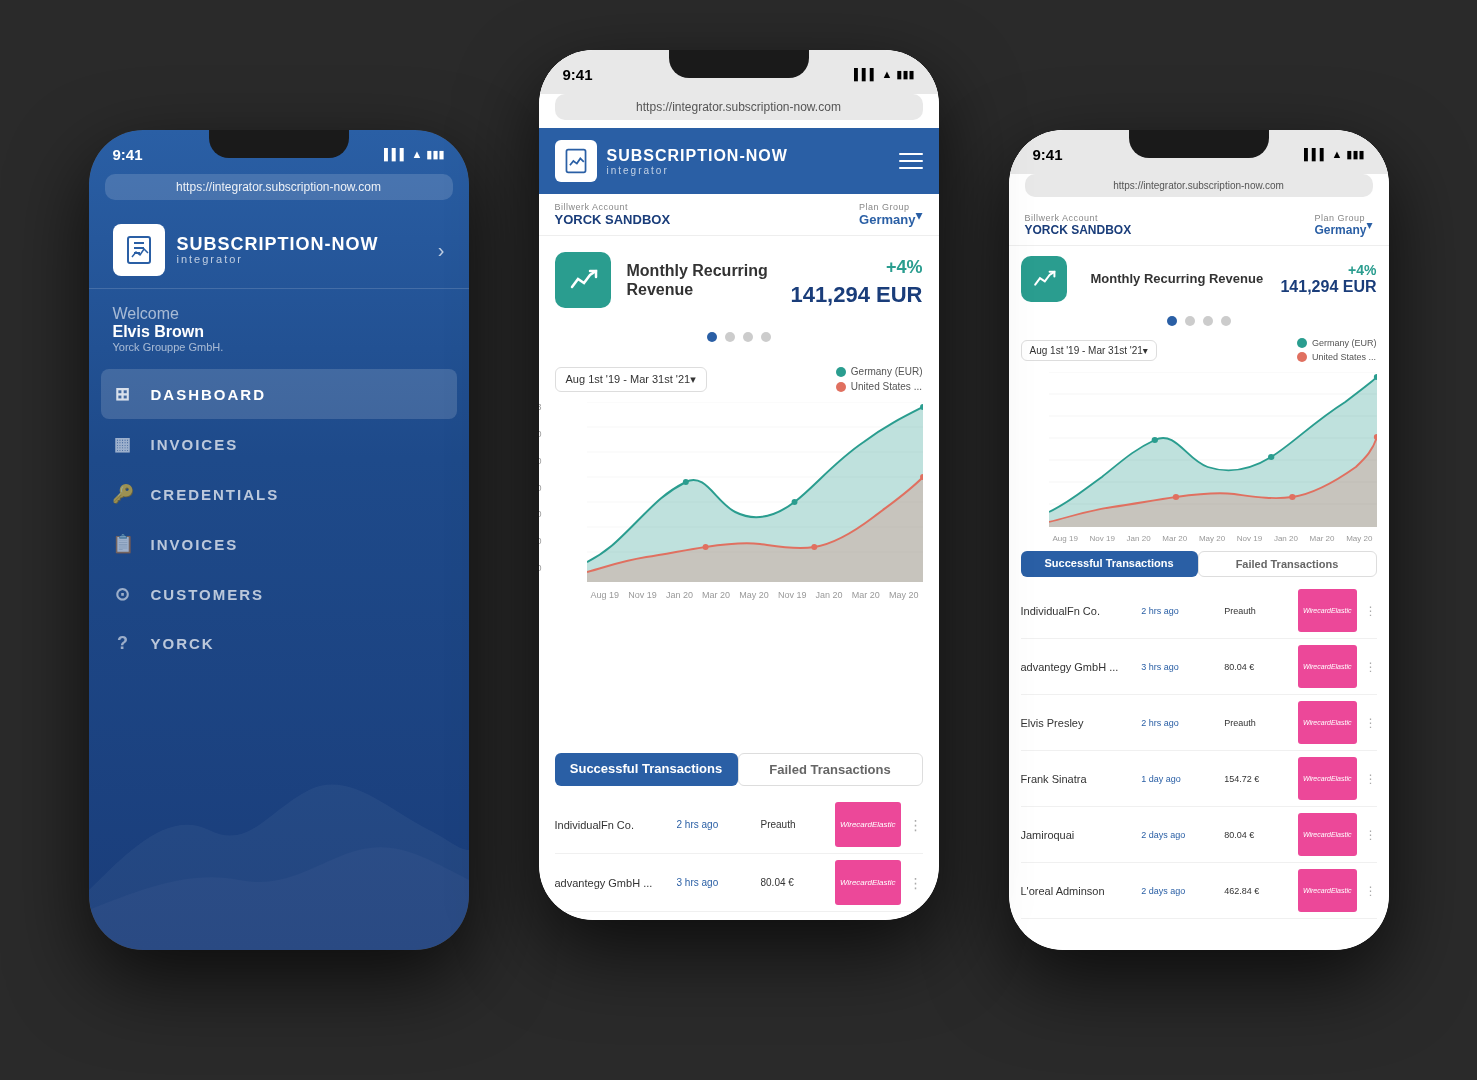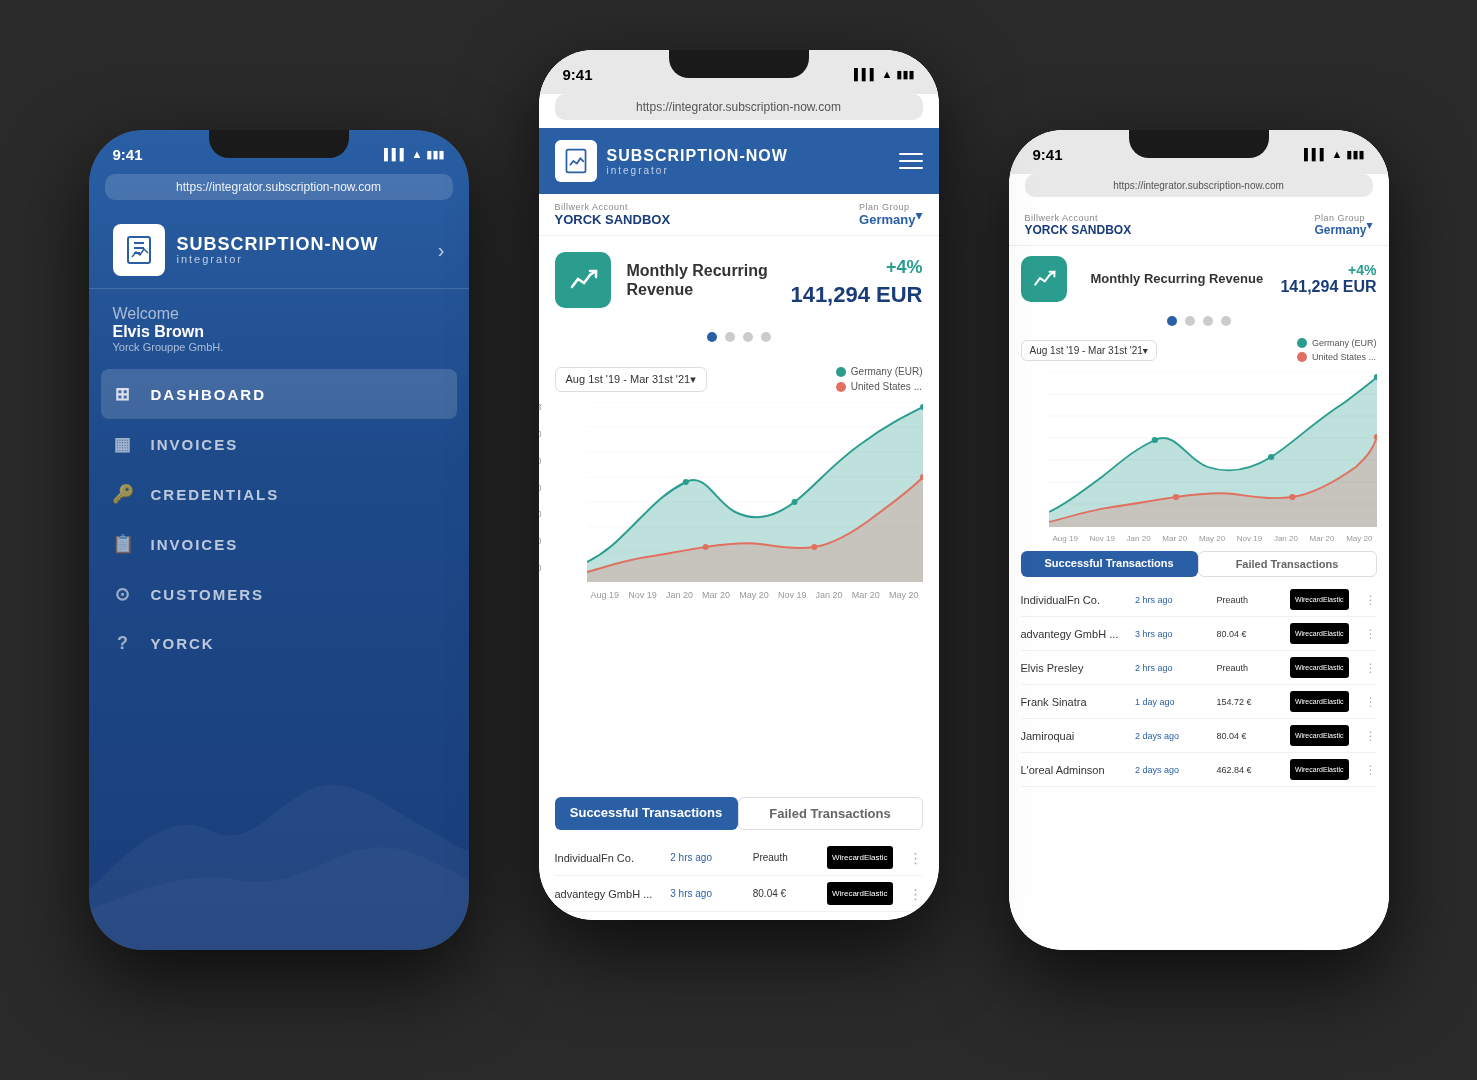--- a/index.html
+++ b/index.html
@@ -509,21 +509,21 @@
       background: white;
       color: #666;
       border: 1px solid #ddd;
     }
 
     .trans-row {
       display: flex;
       align-items: center;
       padding: 6px 0;
       border-bottom: 1px solid #f0f0f0;
-      gap: 16px;
+      gap: 8px;
     }
 
     .trans-name {
       font-size: 11px;
       color: #333;
       flex: 1.2;
       white-space: nowrap;
       overflow: hidden;
       text-overflow: ellipsis;
     }
@@ -534,26 +534,27 @@
       flex: 0.8;
     }
 
     .trans-amount {
       font-size: 10px;
       color: #333;
       flex: 0.7;
     }
 
     .trans-badge {
-      background: #000000;
+      background: #ec4899;
       color: white;
       font-size: 8px;
-      padding: 7px 5px;
+      padding: 18px 5px;
       border-radius: 3px;
       white-space: nowrap;
+      font-style: italic;
     }
 
     .trans-icon {
       color: #aaa;
       font-size: 14px;
     }
 
     
     .right-screen {
       background: white;

